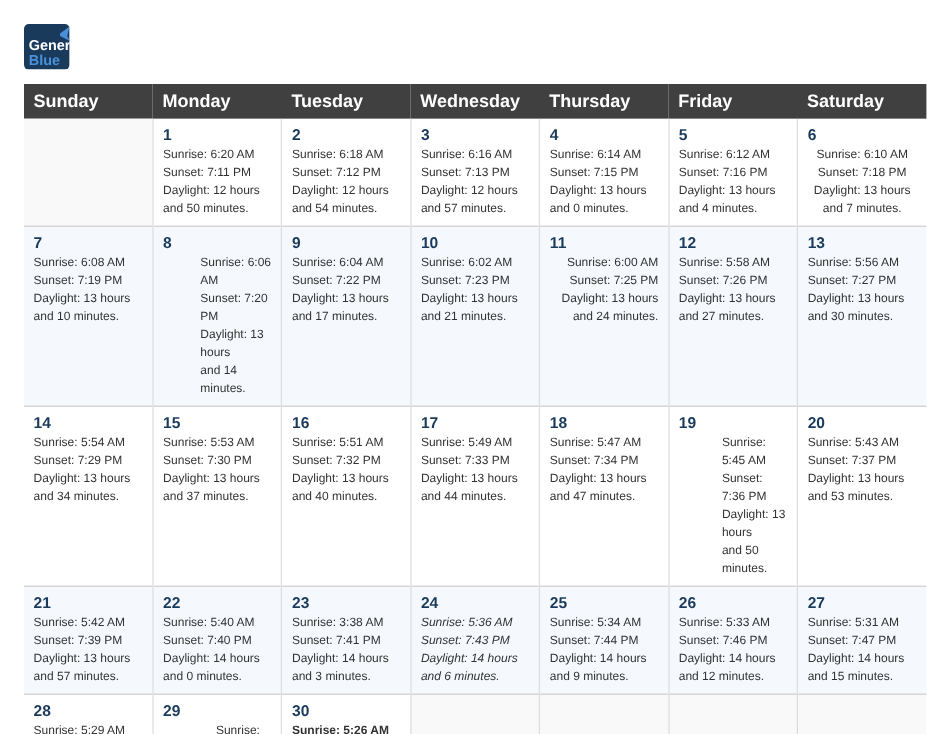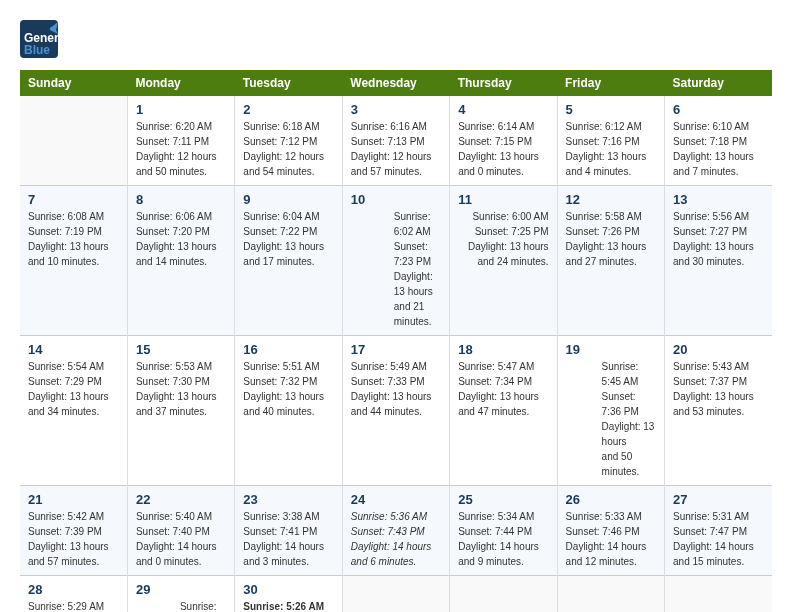--- a/index.html
+++ b/index.html
@@ -32,25 +32,25 @@
     .calendar-subtitle {
       font-size: 16px;
       color: #333;
     }
     table {
       width: 100%;
       border-collapse: collapse;
       font-size: 10.5px;
     }
     thead tr th {
-      background-color: #4d7c0f;
+      background-color: #404040;
       color: #fff;
       text-align: left;
       padding: 6px 8px;
-      font-size: 12px;
+      font-size: 15px;
       font-weight: bold;
     }
     tbody tr {
       border-bottom: 1px solid #ccc;
     }
     tbody tr td {
       vertical-align: top;
       padding: 6px 8px;
       border-right: 1px solid #ddd;
       width: calc(100% / 7);
@@ -154,51 +154,51 @@
         </td>
         <td>
           <div class="day-num">5</div>
           <div class="day-info" style="white-space: pre-line;">Sunrise: 6:12 AM
 Sunset: 7:16 PM
 Daylight: 13 hours
 and 4 minutes.</div>
         </td>
         <td>
           <div class="day-num">6</div>
-          <div class="day-info" style="white-space: pre-line;">Sunrise: 6:10 AM
+          <div class="day-info" style="white-space: pre-line; text-align: center;">Sunrise: 6:10 AM
 Sunset: 7:18 PM
 Daylight: 13 hours
 and 7 minutes.</div>
         </td>
       </tr>
       <tr>
         <td>
           <div class="day-num">7</div>
           <div class="day-info" style="white-space: pre-line;">Sunrise: 6:08 AM
 Sunset: 7:19 PM
 Daylight: 13 hours
 and 10 minutes.</div>
         </td>
         <td>
           <div class="day-num">8</div>
-          <div class="day-info" style="white-space: pre-line;">Sunrise: 6:06 AM
+          <div class="day-info" style="white-space: pre-line; margin-left: 31px;">Sunrise: 6:06 AM
 Sunset: 7:20 PM
 Daylight: 13 hours
 and 14 minutes.</div>
         </td>
         <td>
           <div class="day-num">9</div>
           <div class="day-info" style="white-space: pre-line;">Sunrise: 6:04 AM
 Sunset: 7:22 PM
 Daylight: 13 hours
 and 17 minutes.</div>
         </td>
         <td>
           <div class="day-num">10</div>
-          <div class="day-info" style="white-space: pre-line; margin-left: 43px;">Sunrise: 6:02 AM
+          <div class="day-info" style="white-space: pre-line;">Sunrise: 6:02 AM
 Sunset: 7:23 PM
 Daylight: 13 hours
 and 21 minutes.</div>
         </td>
         <td>
           <div class="day-num">11</div>
           <div class="day-info" style="white-space: pre-line; text-align: right;">Sunrise: 6:00 AM
 Sunset: 7:25 PM
 Daylight: 13 hours
 and 24 minutes.</div>

